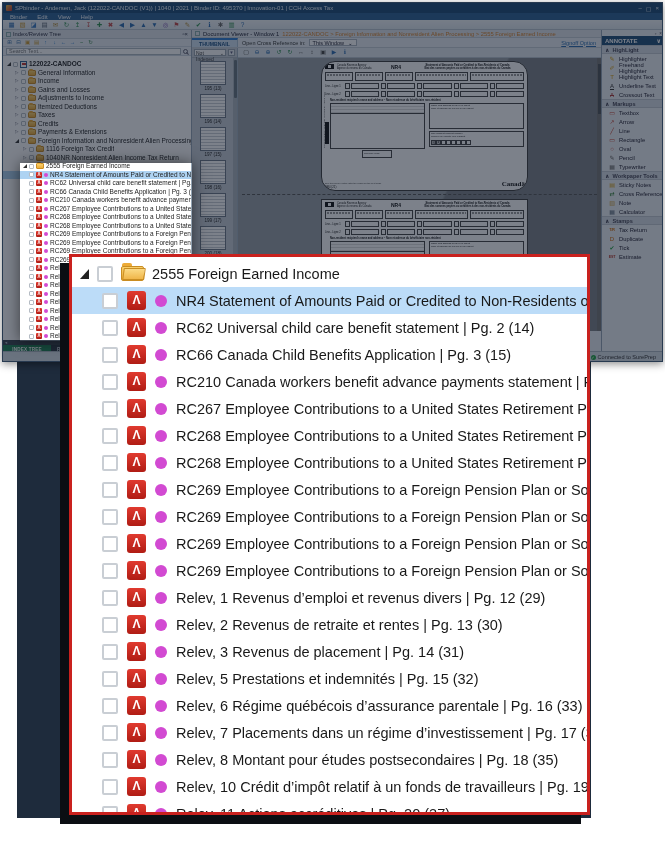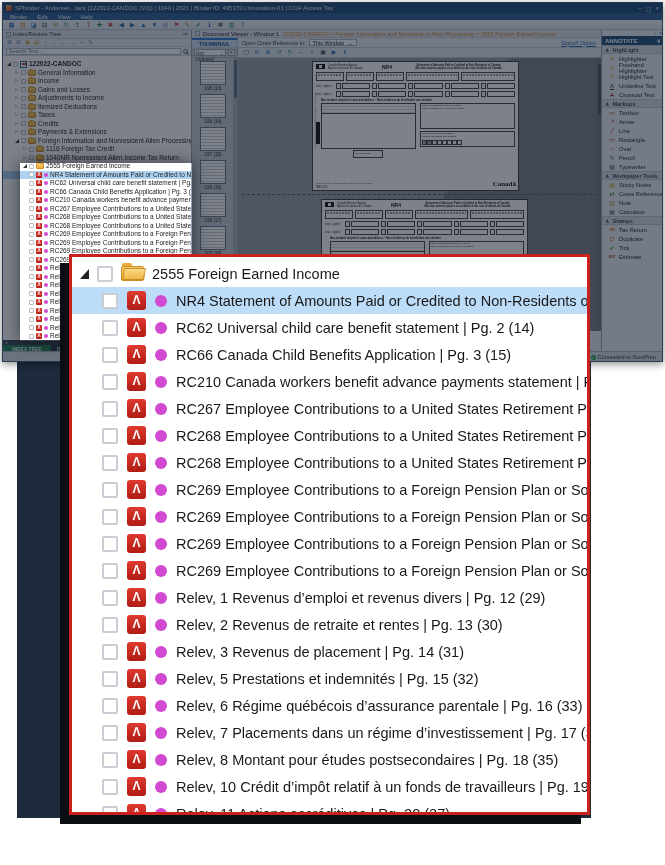--- a/index.html
+++ b/index.html
@@ -139,21 +139,21 @@
   .dv-ico { width:8px; font-size:6px; line-height:9px; text-align:center; }
   .canvas { position:absolute; left:0; top:10px; right:0; bottom:0; overflow:hidden;
     background:linear-gradient(115deg,#9aa0a6 55%,#7c8288 55.5%); }
   .page-sep { position:absolute; left:4px; right:4px; top:136px; border-top:1px dashed #555; }
   .vscroll { position:absolute; right:0; top:0; width:4px; bottom:0; background:#777; }
   .vscroll .thumb { position:absolute; top:6px; left:0.5px; width:3px; height:50px; background:#4e5358; }
 
   
   .nr4 { position:absolute; width:207px; background:#fff; border:1px solid #3c3c3c;
     color:#111; overflow:hidden; }
-  .nr4.p1 { left:74px; top:3px; height:130px; }
+  .nr4.p1 { left:83px; top:3px; height:130px;border-radius:14px; }
   .nr4.p2 { left:83px; top:141px; height:152px; }
   .nr4-head { display:flex; align-items:flex-start; gap:3px; padding:2px 3px 1px 3px; }
   .flag { width:9px; height:5px; background:#111; flex:none; position:relative; }
   .flag::after { content:""; position:absolute; left:3px; top:1px; width:3px; height:3px; background:#fff; }
   .agency { font-size:2.6px; line-height:3px; width:44px; color:#222; }
   .nr4-code { font-size:5px; font-weight:bold; width:24px; text-align:center; }
   .nr4-title { font-size:2.6px; line-height:3px; font-weight:bold; flex:1; text-align:center; }
   .boxrow { display:flex; gap:2px; padding:1px 3px; }
   .fbox { border:0.5px solid #444; height:9px; flex:1; position:relative; }
   .fbox::after { content:""; position:absolute; left:1px; top:1px; right:1px; height:1.5px;

